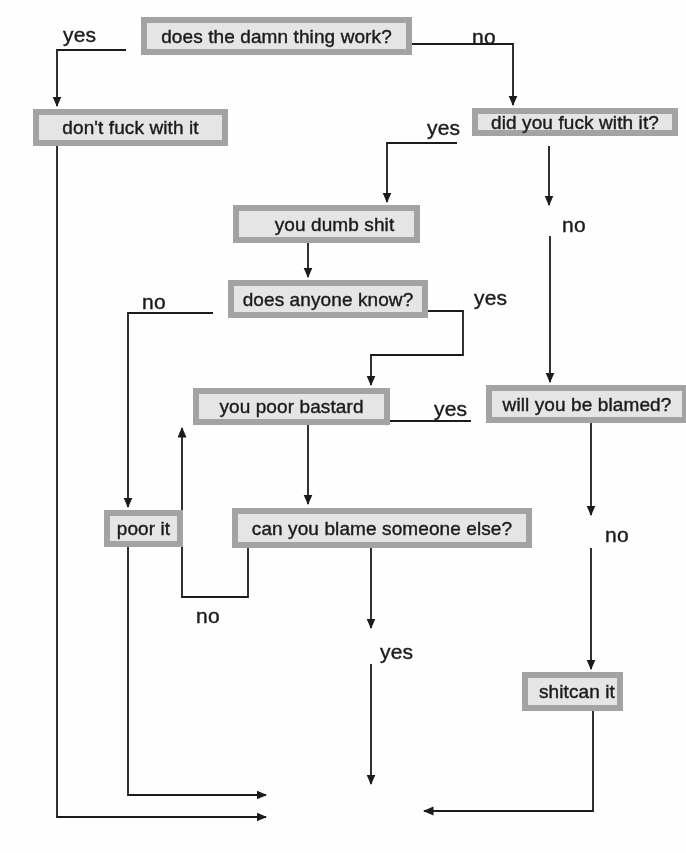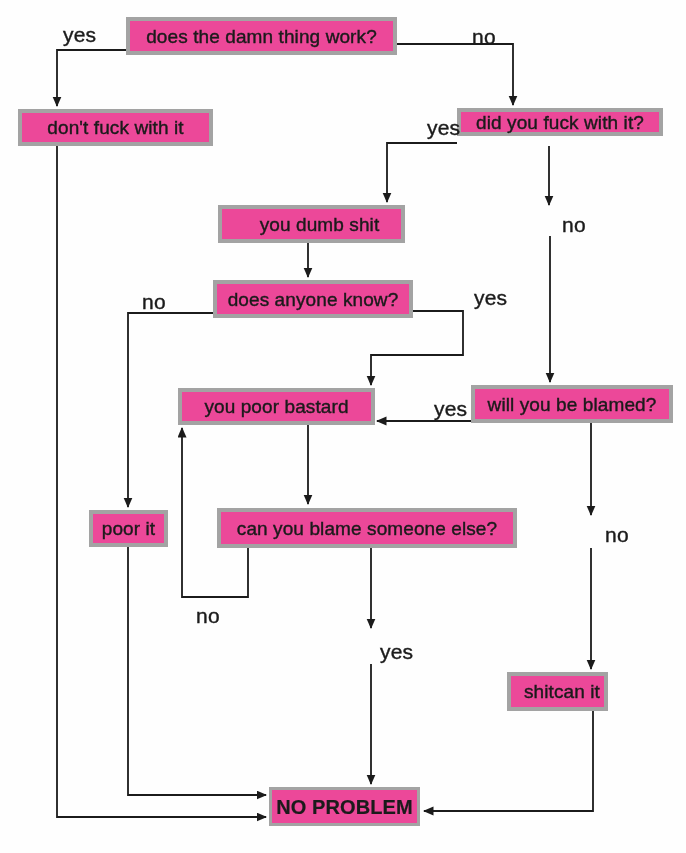--- a/index.html
+++ b/index.html
@@ -19,29 +19,30 @@
   .wires {
     position: absolute;
     left: 0;
     top: 0;
     width: 686px;
     height: 853px;
   }
   .node {
     position: absolute;
     box-sizing: border-box;
-    border: 4px solid #a3a3a3;
-    background: #ec4899;
+    border: 6px solid #a3a3a3;
+    background: #e5e5e5;
     display: flex;
     align-items: center;
     justify-content: center;
     font-size: 19px;
     line-height: 1;
     white-space: nowrap;
     letter-spacing: 0.1px;
+    margin-left: 15px;
     -webkit-text-stroke: 0.4px #1b1b1b;
   }
   .node.terminal {
     border-width: 3px;
     font-weight: bold;
     font-size: 20px;
     -webkit-text-stroke: 0.2px #1b1b1b;
   }
   .elabel {
     position: absolute;
@@ -99,21 +100,20 @@
   <div class="node" style="left:178px; top:388px; width:197px; height:37px;">you poor bastard</div>
 
   <div class="node" style="left:471px; top:385px; width:202px; height:38px;">will you be blamed?</div>
 
   <div class="node" style="left:89px; top:510px; width:79px; height:37px;">poor it</div>
 
   <div class="node" style="left:217px; top:508px; width:300px; height:40px;">can you blame someone else?</div>
 
   <div class="node" style="left:507px; top:672px; width:101px; height:39px;padding-left:9px;">shitcan it</div>
 
-  <div class="node terminal" style="left:269px; top:787px; width:151px; height:39px;">NO PROBLEM</div>
 
   <div class="elabel" style="left:38px; top:24px;">yes</div>
 
   <div class="elabel" style="left:447px; top:26px;">no</div>
 
   <div class="elabel" style="left:402px; top:117px;">yes</div>
 
   <div class="elabel" style="left:537px; top:214px;">no</div>
 
   <div class="elabel" style="left:117px; top:291px;">no</div>

